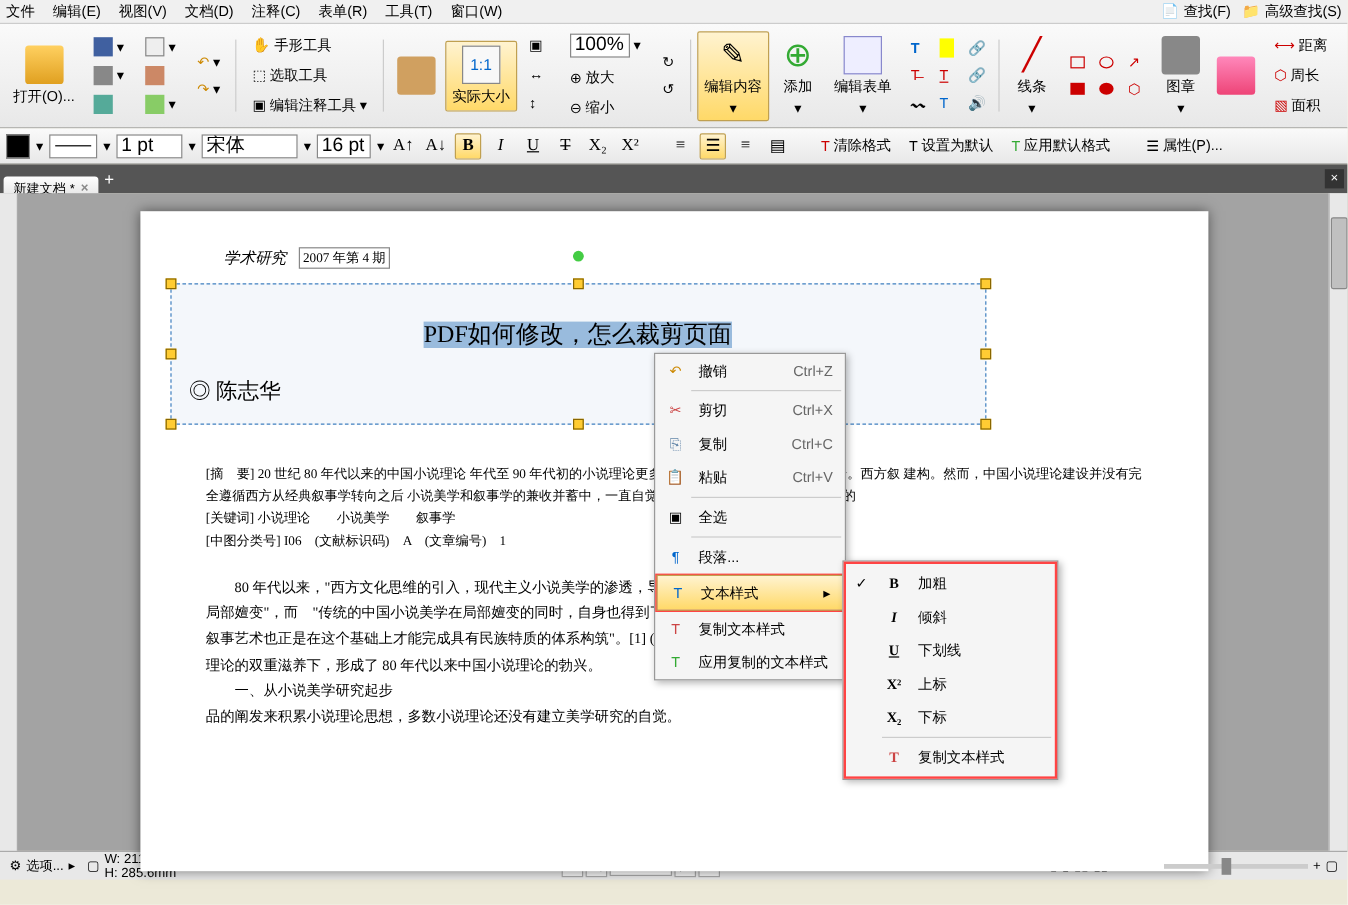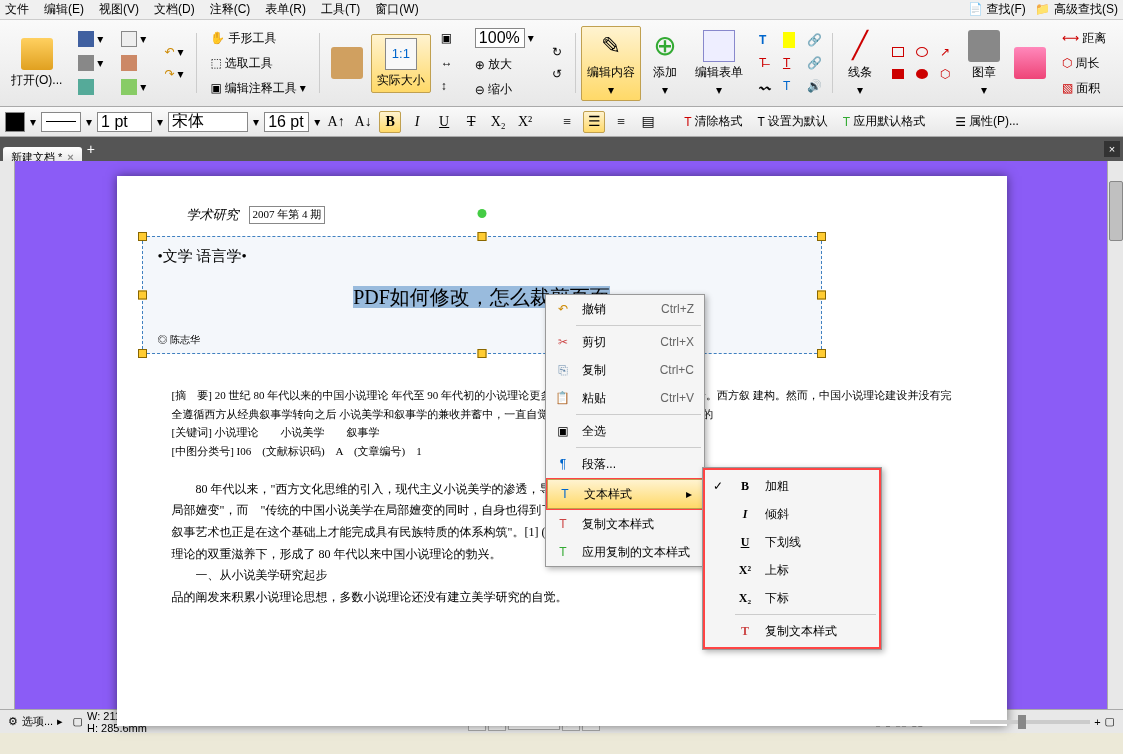--- a/index.html
+++ b/index.html
@@ -17,34 +17,34 @@
 .sep { width: 1px; height: 60px; background: #ccc; margin: 0 3px; }
 .formatbar { background: linear-gradient(#fafafa, #e8e8e8); padding: 3px 5px; display: flex; gap: 5px; align-items: center; height: 30px; border-bottom: 1px solid #aaa; }
 .coloricon { width: 20px; height: 20px; background: #000; border: 1px solid #888; }
 .lineicon { width: 40px; height: 20px; border: 1px solid #888; background: #fff; display: flex; align-items: center; justify-content: center; }
 select, input[type=text].sel { border: 1px solid #888; background: #fff; height: 20px; font-size: 16px; padding: 0 3px; }
 .fmtbtn { width: 22px; height: 22px; border: 1px solid transparent; display: inline-flex; align-items: center; justify-content: center; font-family: "Times New Roman"; font-size: 14px; cursor: default; }
 .fmtbtn.active { background: linear-gradient(#fff3d0, #ffd968); border: 1px solid #c0a050; border-radius: 2px; }
 .tabbar { background: #555; height: 24px; display: flex; align-items: center; padding: 0 3px; }
 .tab { background: linear-gradient(#fefefe, #e0e0e0); padding: 3px 8px; font-size: 11px; display: flex; align-items: center; gap: 5px; border-radius: 3px 3px 0 0; margin-top: 16px; }
 .tab .close { color: #888; font-weight: bold; }
-.workspace { background: #8b5cf6; height: 548px; position: relative; display: flex; justify-content: center; padding-top: 15px; }
+.workspace { background: #a3a3a3; height: 548px; position: relative; display: flex; justify-content: center; padding-top: 15px; }
 .vruler { position: absolute; left: 0; top: 0; width: 15px; height: 100%; background: #e8e8e8; border-right: 1px solid #aaa; }
 .page { background: #fff; width: 890px; height: 550px; box-shadow: 0 0 10px rgba(0,0,0,0.5); padding: 30px 50px; position: relative; font-family: "SimSun", serif; }
 .pghdr { display: flex; gap: 10px; font-size: 13px; margin-left: 20px; }
 .pghdr .jname { font-family: cursive; font-style: italic; }
 .pghdr .issue { border: 1px solid #888; padding: 0 3px; font-size: 11px; }
 .selbox { border: 1px dashed #4080c0; background: rgba(150,180,220,0.1); position: absolute; left: 25px; top: 60px; width: 680px; height: 118px; }
 .handle { width: 9px; height: 9px; background: #ffcc33; border: 1px solid #886600; position: absolute; }
 .rothandle { width: 9px; height: 9px; background: #44cc44; border-radius: 50%; position: absolute; top: -28px; left: 50%; transform: translateX(-50%); }
 .selbox-content { padding: 10px 15px; font-size: 14px; }
 .selbox-content .cat { font-size: 15px; }
 .selbox-content .title { font-size: 20px; text-align: center; margin-top: 18px; }
 .selbox-content .title .hl { background: #99bbdd; }
-.selbox-content .author { font-size: 10px; margin-top: 22px; }
+.selbox-content .author { font-size: 18px; margin-top: 22px; }
 .bodytext { position: absolute; top: 210px; left: 55px; right: 55px; font-size: 12px; line-height: 1.8; font-family: "SimSun"; }
 .bodytext p { text-indent: 2em; }
 .bodytext .abstract { font-size: 11px; line-height: 1.7; text-align: justify; }
 .bodytext .sec { margin-top: 18px; }
 .contextmenu { position: absolute; background: #f5f5f5; border: 1px solid #999; box-shadow: 2px 2px 6px rgba(0,0,0,0.3); font-size: 12px; z-index: 100; }
 .cm-item { display: flex; align-items: center; padding: 5px 10px 5px 8px; gap: 10px; cursor: default; }
 .cm-item .cmicon { width: 18px; height: 18px; display: inline-flex; align-items: center; justify-content: center; }
 .cm-item .cmlabel { flex: 1; }
 .cm-item .cmshort { color: #666; margin-left: 20px; }
 .cm-item.hl { background: linear-gradient(#fff3d0, #ffd968); outline: 1px solid #c0a050; }
@@ -284,21 +284,20 @@
       <div class="rothandle"></div>
       <div class="handle" style="top:-5px;left:-5px"></div>
       <div class="handle" style="top:-5px;left:50%;transform:translateX(-50%)"></div>
       <div class="handle" style="top:-5px;right:-5px"></div>
       <div class="handle" style="top:50%;left:-5px;transform:translateY(-50%)"></div>
       <div class="handle" style="top:50%;right:-5px;transform:translateY(-50%)"></div>
       <div class="handle" style="bottom:-5px;left:-5px"></div>
       <div class="handle" style="bottom:-5px;left:50%;transform:translateX(-50%)"></div>
       <div class="handle" style="bottom:-5px;right:-5px"></div>
       <div class="selbox-content">
-        <div class="cat">•文学 语言学•</div>
         <div class="title"><span class="hl">PDF如何修改，怎么裁剪页面</span></div>
         <div class="author">◎ 陈志华</div>
       </div>
     </div>
     <div class="bodytext">
       <div class="abstract">
         <span>[摘　要]</span> <span>20 世纪 80 年代以来的中国小说理论                                            年代至 90 年代初的小说理论更多地立足于本民族的传统小说理论。西方叙                                        建构。然而，中国小说理论建设并没有完全遵循西方从经典叙事学转向之后                                           小说美学和叙事学的兼收并蓄中，一直自觉不自觉地走着西方后经典叙事学的</span><br>
         <span>[关键词]</span> <span>小说理论　　小说美学　　叙事学</span><br>
         <span>[中图分类号]</span> <span>I06</span>　<span>(文献标识码)</span>　<span>A</span>　<span>(文章编号)</span>　<span>1</span>
       </div>

